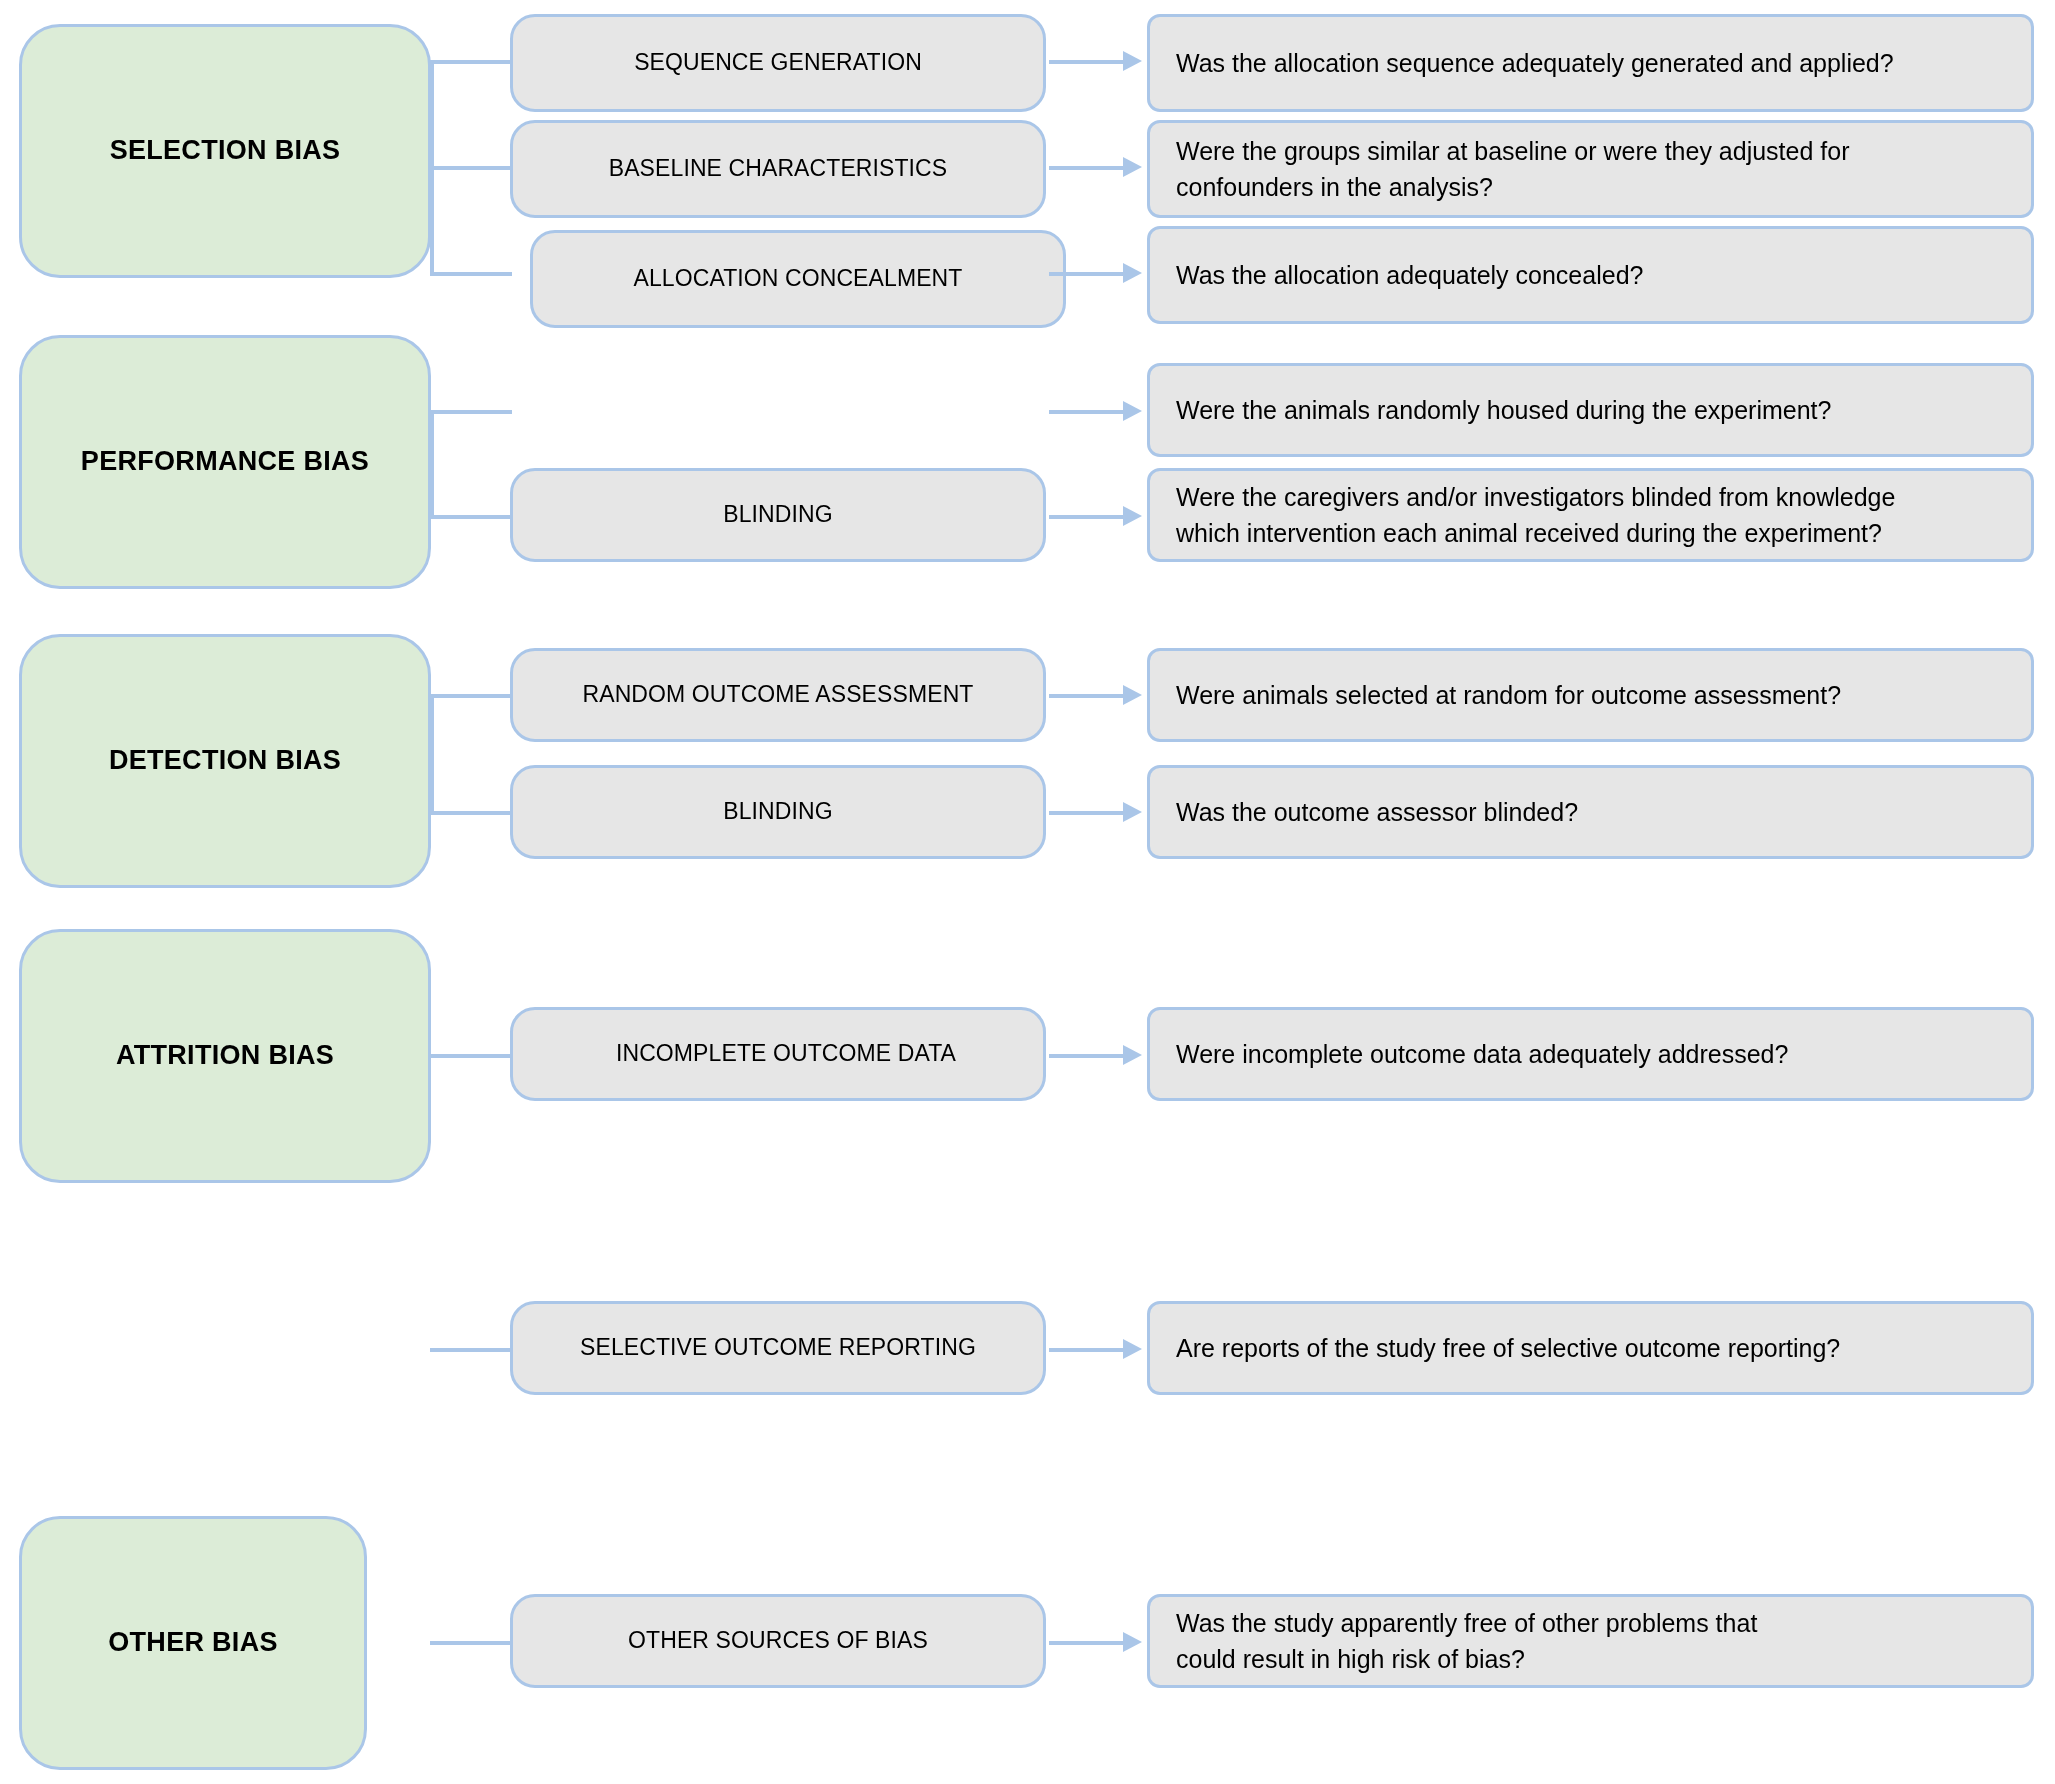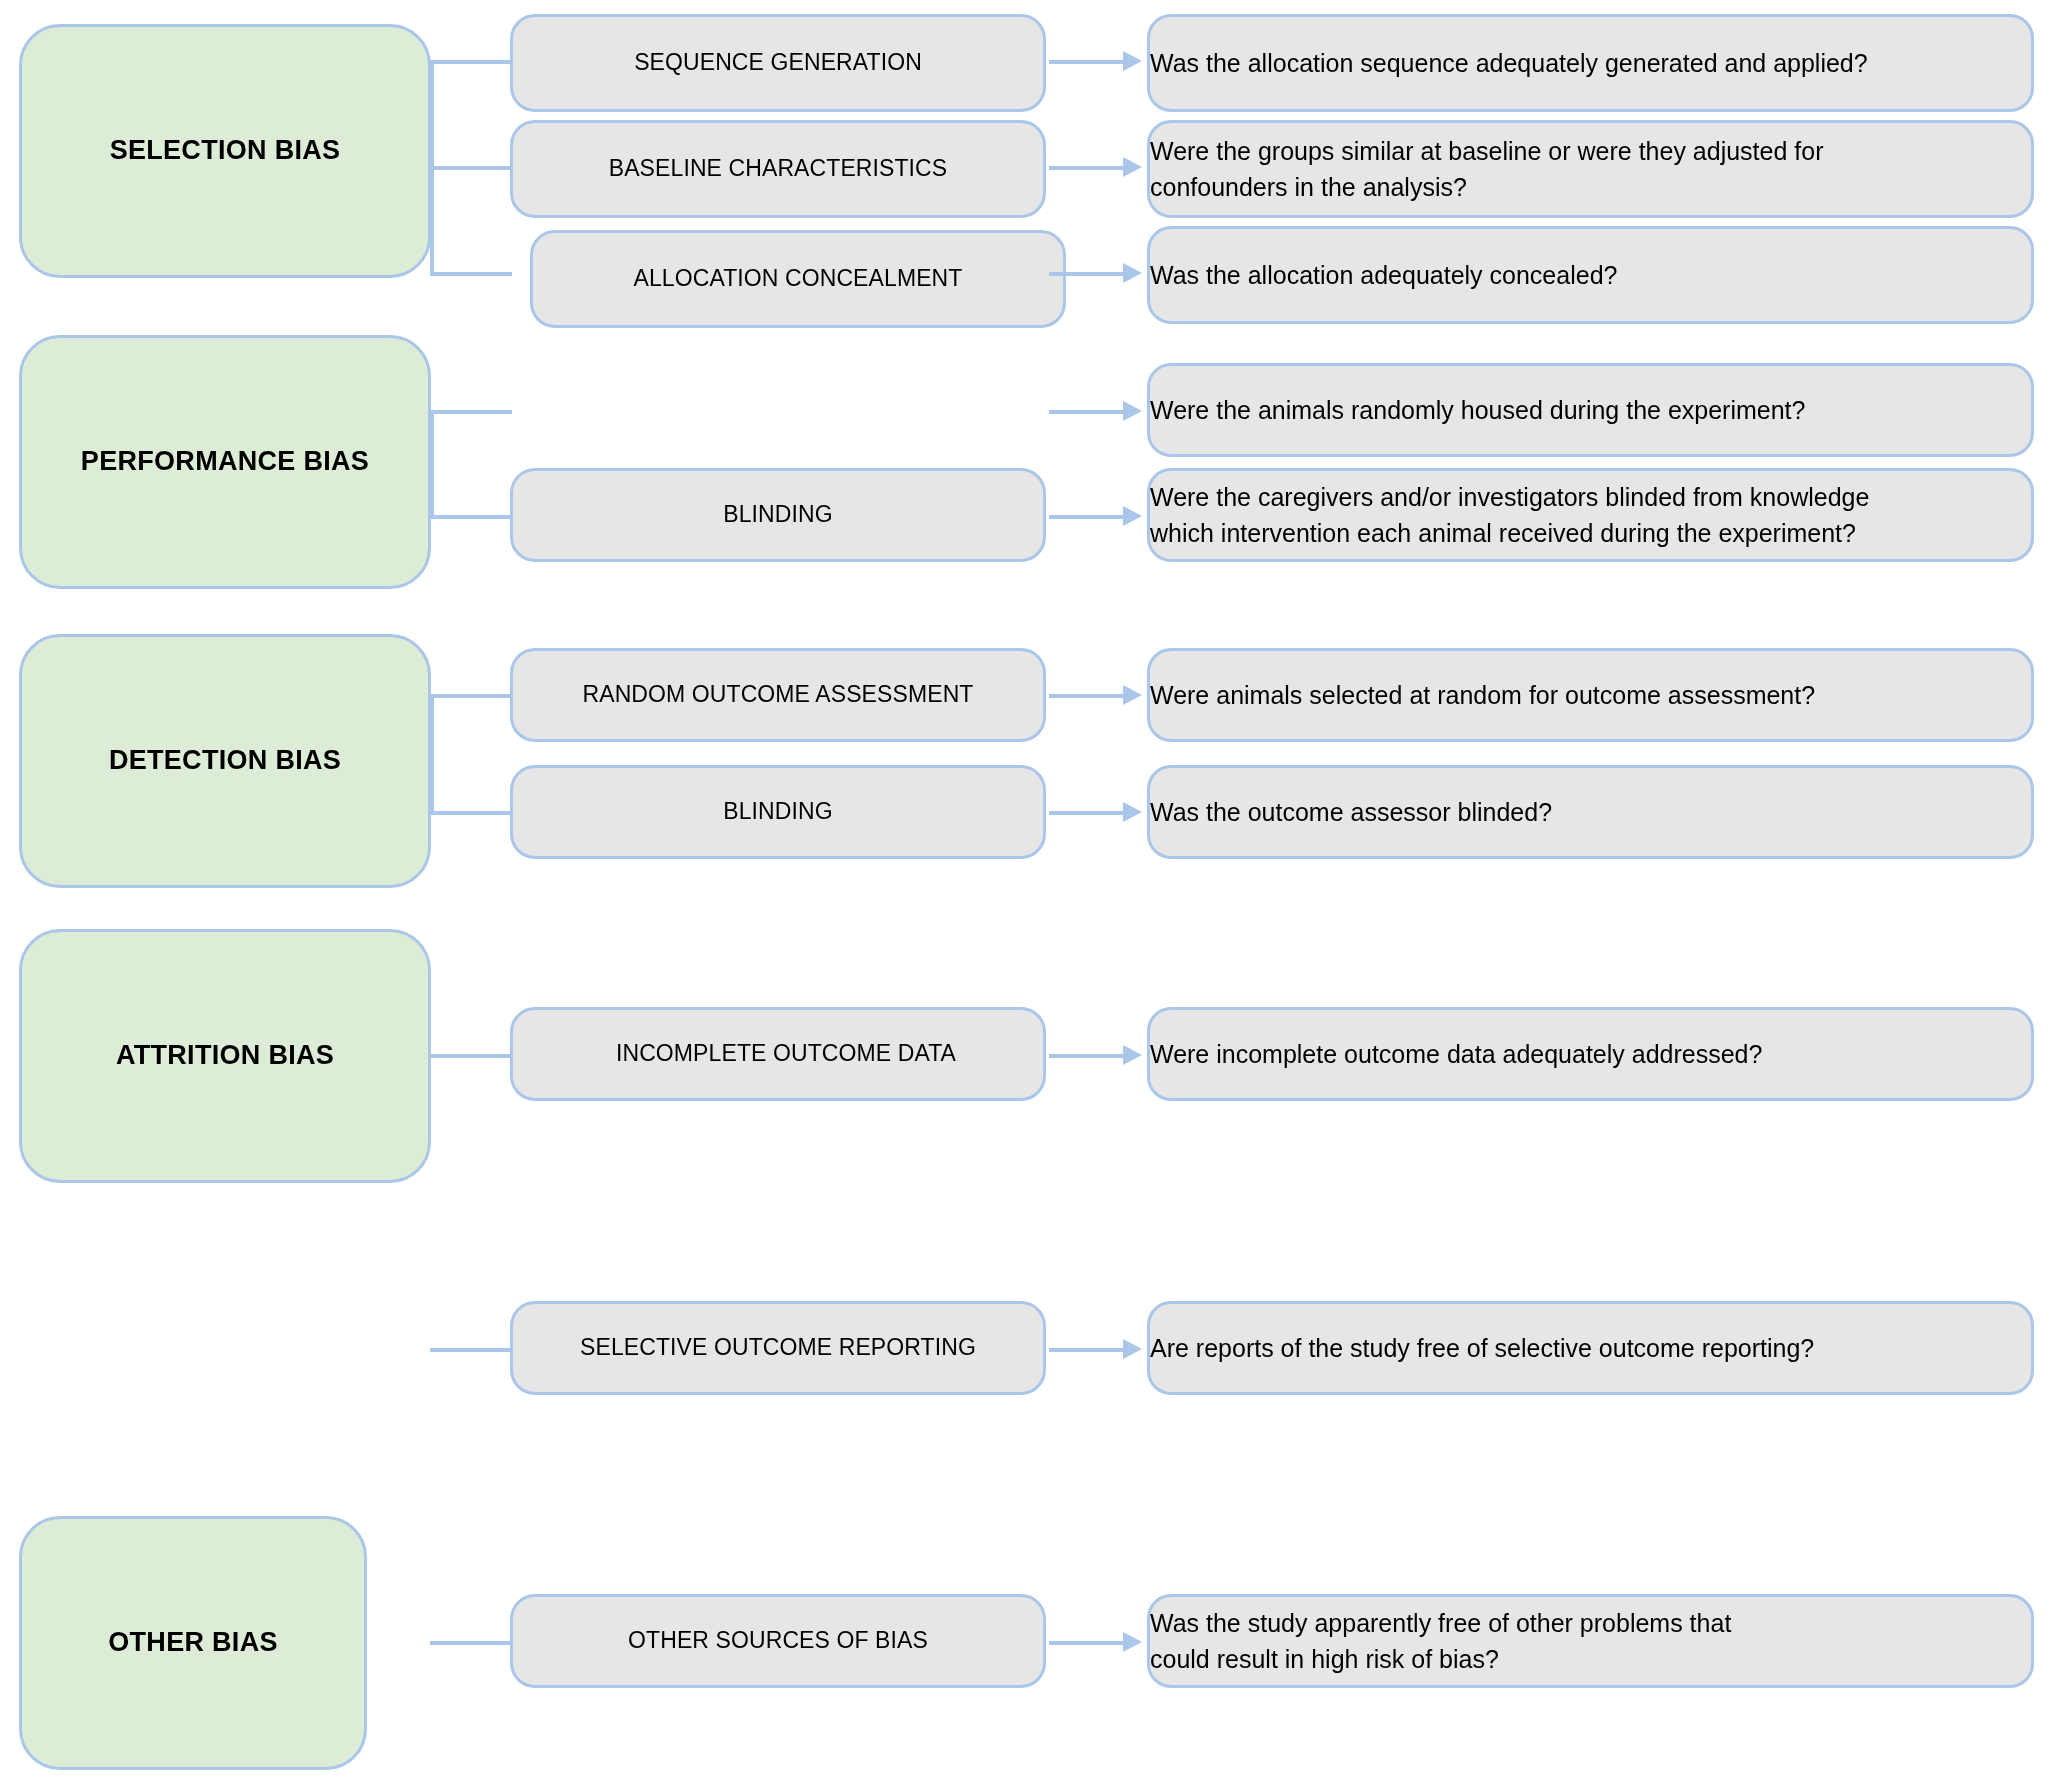--- a/index.html
+++ b/index.html
@@ -49,22 +49,22 @@
   .item-label {
     font-size: 23px;
     color: #000000;
     letter-spacing: 0.1px;
     line-height: 1.2;
   }
 
   .q-node {
     background: #e6e6e6;
     justify-content: flex-start;
-    border-radius: 24px;
-    padding: 0 0;
+    border-radius: 13px;
+    padding: 0 26px;
   }
   .q-label {
     font-size: 25px;
     color: #000000;
     line-height: 1.45;
     white-space: pre-line;
   }
 
   
   .elbow {

